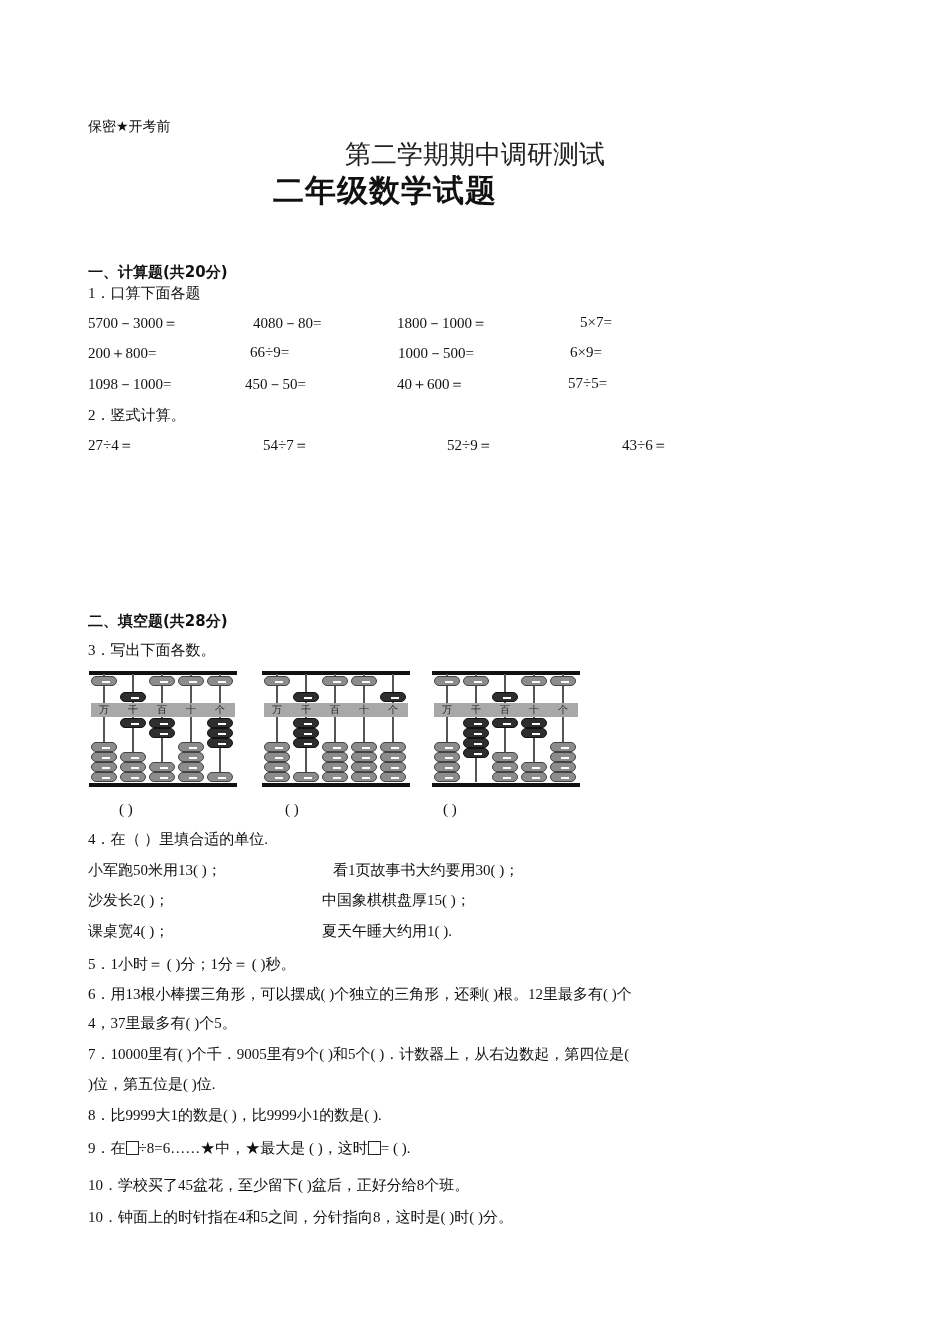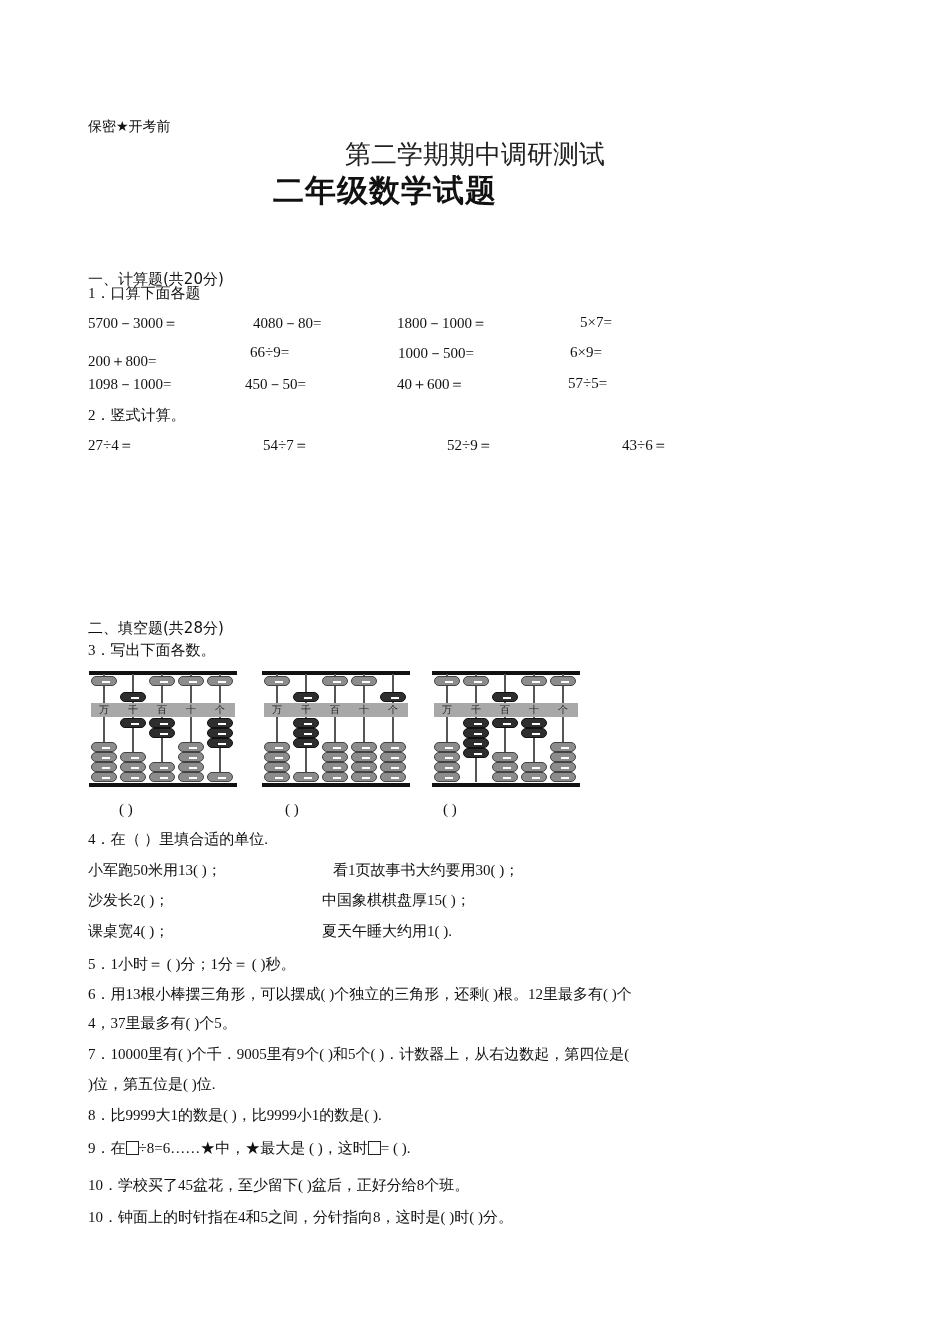--- a/index.html
+++ b/index.html
@@ -3,21 +3,21 @@
 <meta charset="utf-8">
 <style>
   html, body { margin:0; padding:0; background:#ffffff; }
   body { width:950px; height:1344px; position:relative; overflow:hidden;
          font-family:"Liberation Serif","DejaVu Serif",serif; color:#111; }
   .abs { position:absolute; white-space:nowrap; }
   .sans { font-family:"DejaVu Sans","Liberation Sans",sans-serif; }
   .conf { left:88px; top:118px; font-size:14px; }
   .subtitle { left:0; width:950px; text-align:center; top:137px; font-size:26px; color:#222; }
   .title { left:8px; width:754px; text-align:center; top:170px; font-size:31px; font-weight:bold; letter-spacing:1px; }
-  .sec { left:88px; font-size:15px; font-weight:normal;margin-top:7px; }
+  .sec { left:88px; font-size:15px; font-weight:bold; }
   .line { left:88px; font-size:15px; }
   .cell { font-size:15px; }
   .abacus { position:absolute; top:671px; width:148px; height:116px; }
   .abacus .bar { position:absolute; left:0; width:148px; height:4px; background:#111; }
   .abacus .beam { position:absolute; left:2px; width:144px; top:32px; height:14px; background:#a8a8a8; }
   .abacus .rod { position:absolute; top:3px; width:2px; height:108px; background:#555; }
   .abacus .lbl { position:absolute; top:32px; width:20px; text-align:center; font-size:10px; line-height:14px; color:#222;
                  font-family:"DejaVu Serif",serif; }
   .bead { position:absolute; width:26px; height:10px; border-radius:5px; background:#8c8c8c; border:1px solid #444; box-sizing:border-box; }
   .bead::after { content:""; position:absolute; left:10px; top:4px; width:8px; height:2px; background:#fff; }
@@ -32,21 +32,21 @@
 <div class="abs title sans">二年级数学试题</div>
 
 <div class="abs sec sans" style="top:263px">一、计算题(共20分)</div>
 <div class="abs line" style="top:284px">1．口算下面各题</div>
 
 <div class="abs cell" style="left:88px;top:314px">5700－3000＝</div>
 <div class="abs cell" style="left:253px;top:314px">4080－80=</div>
 <div class="abs cell" style="left:397px;top:314px">1800－1000＝</div>
 <div class="abs cell" style="left:580px;top:314px">5×7=</div>
 
-<div class="abs cell" style="left:88px;top:352px">200＋800=</div>
+<div class="abs cell" style="left:88px;top:344px">200＋800=</div>
 <div class="abs cell" style="left:250px;top:344px">66÷9=</div>
 <div class="abs cell" style="left:398px;top:344px">1000－500=</div>
 <div class="abs cell" style="left:570px;top:344px">6×9=</div>
 
 <div class="abs cell" style="left:88px;top:375px">1098－1000=</div>
 <div class="abs cell" style="left:245px;top:375px">450－50=</div>
 <div class="abs cell" style="left:397px;top:375px">40＋600＝</div>
 <div class="abs cell" style="left:568px;top:375px">57÷5=</div>
 
 <div class="abs line" style="top:406px">2．竖式计算。</div>

